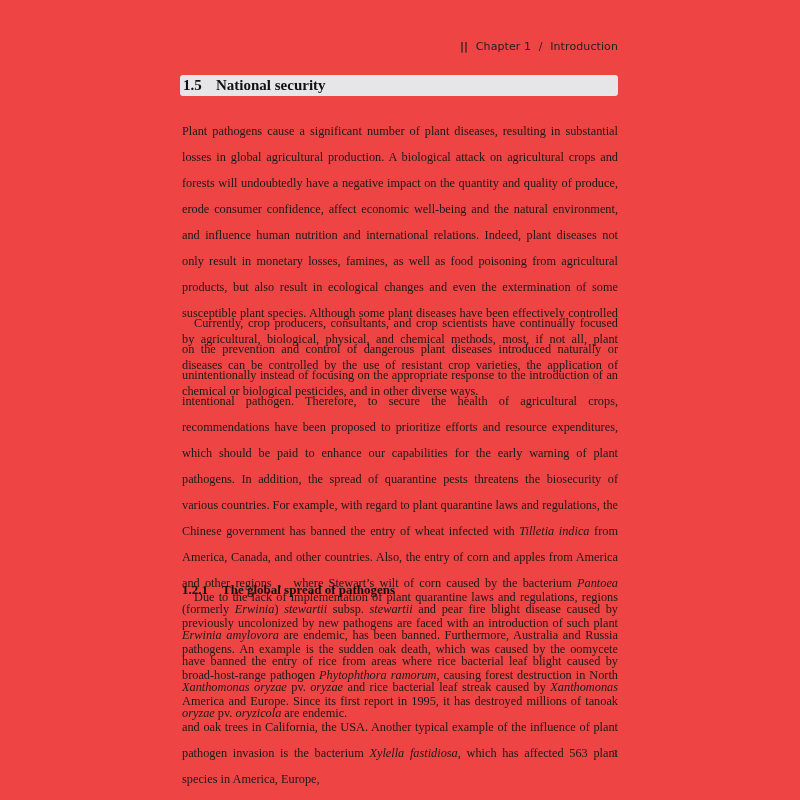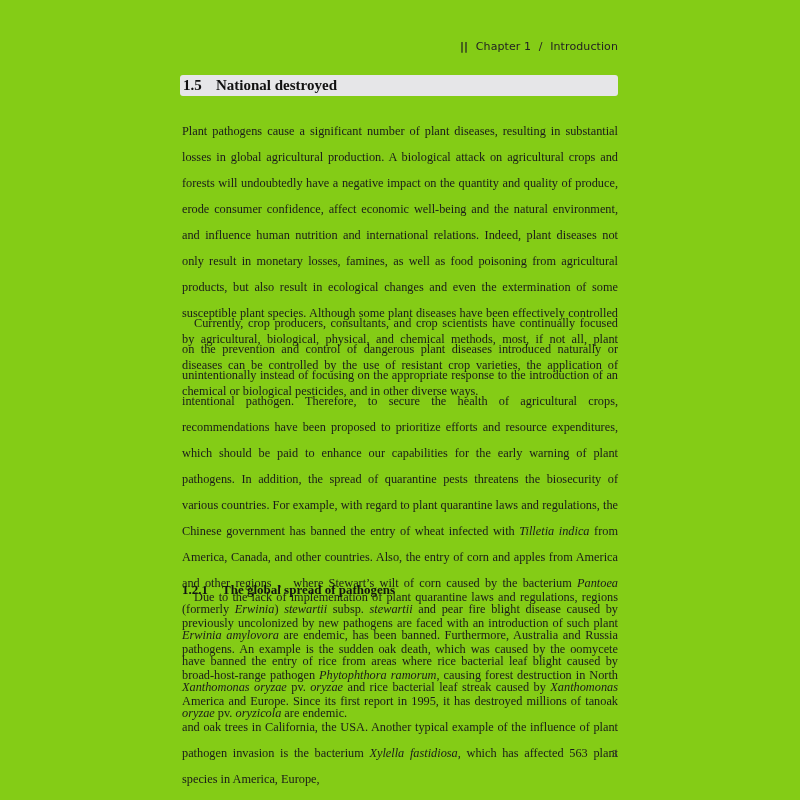--- a/index.html
+++ b/index.html
@@ -1,17 +1,17 @@
 <!DOCTYPE html>
 <html><head>
 <meta charset="utf-8">
 <style>
   html, body { margin: 0; padding: 0; background: #ffffff; }
   body { width: 800px; height: 800px; position: relative; overflow: hidden; }
-  .page { position: absolute; left: 0; top: 0; width: 800px; height: 800px; background: #84cc16; }
+  .page { position: absolute; left: 0; top: 0; width: 800px; height: 800px; background: #ef4444; }
   .running-head {
     position: absolute; top: 40px; right: 182px;
     font-family: "DejaVu Sans", sans-serif; font-size: 11px; color: #222;
     letter-spacing: 0.1px;
   }
   .running-head .bar { font-weight: bold; margin-right: 4px; }
   .section-bar {
     position: absolute; left: 180px; top: 75px; width: 438px; height: 21px;
     background: #e6e6e8; border-radius: 3px;
   }
@@ -48,21 +48,21 @@
 
   <div class="running-head">
     <span class="bar">||</span>
     <span>Chapter 1</span>
     <span style="margin:0 4px;">/</span>
     <span>Introduction</span>
   </div>
 
   <div class="section-bar"></div>
   <div class="section-title">
-    <span class="num">1.5</span><span>National destroyed</span>
+    <span class="num">1.5</span><span>National security</span>
   </div>
 
   <div class="body-text" id="para1">
     <p><span>Plant pathogens cause a significant number of plant diseases, resulting in substantial losses in global agricultural production. A biological attack on agricultural crops and forests will undoubtedly have a negative impact on the quantity and quality of produce, erode consumer confidence, affect economic well-being and the natural environment, and influence human nutrition and international relations. Indeed, plant diseases not only result in monetary losses, famines, as well as food poisoning from agricultural products, but also result in ecological changes and even the extermination of some susceptible plant species. Although some plant diseases have been effectively controlled by agricultural, biological, physical, and chemical methods, most, if not all, plant diseases can be controlled by the use of resistant crop varieties, the application of chemical or biological pesticides, and in other diverse ways.</span></p>
   </div>
 
   <div class="body-text" id="para2">
     <p class="indent"><span>Currently, crop producers, consultants, and crop scientists have continually focused on the prevention and control of dangerous plant diseases introduced naturally or unintentionally instead of focusing on the appropriate response to the introduction of an intentional pathogen. Therefore, to secure the health of agricultural crops, recommendations have been proposed to prioritize efforts and resource expenditures, which should be paid to enhance our capabilities for the early warning of plant pathogens. In addition, the spread of quarantine pests threatens the biosecurity of various countries. For example, with regard to plant quarantine laws and regulations, the Chinese government has banned the entry of wheat infected with </span><i>Tilletia indica</i><span> from America, Canada, and other countries. Also, the entry of corn and apples from America and other regions， where Stewart’s wilt of corn caused by the bacterium </span><i>Pantoea</i><span> (formerly </span><i>Erwinia</i><span>) </span><i>stewartii</i><span> subsp. </span><i>stewartii</i><span> and pear fire blight disease caused by </span><i>Erwinia amylovora</i><span> are endemic, has been banned. Furthermore, Australia and Russia have banned the entry of rice from areas where rice bacterial leaf blight caused by </span><i>Xanthomonas oryzae</i><span> pv. </span><i>oryzae</i><span> and rice bacterial leaf streak caused by </span><i>Xanthomonas oryzae</i><span> pv. </span><i>oryzicola</i><span> are endemic.</span></p>
   </div>
 

